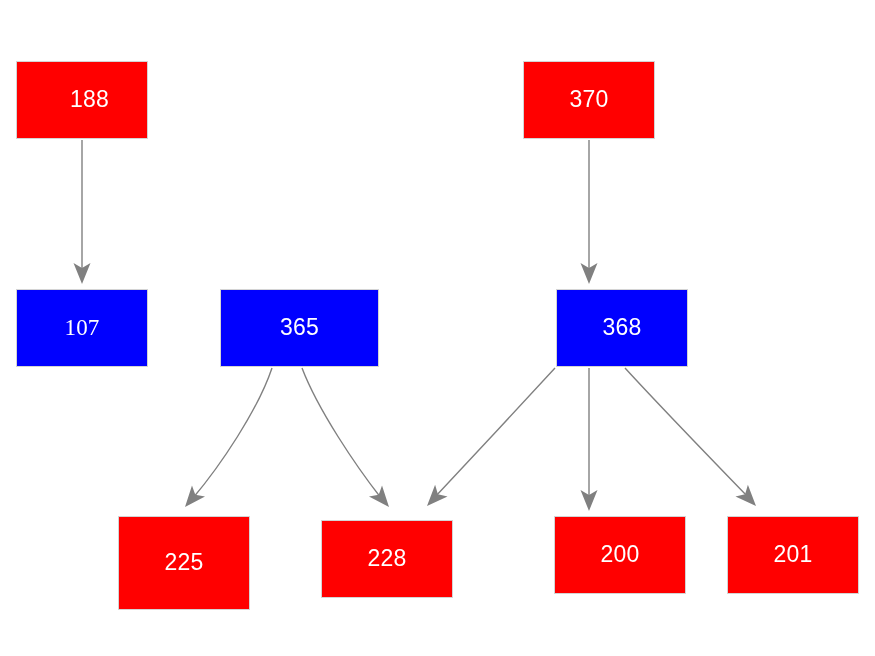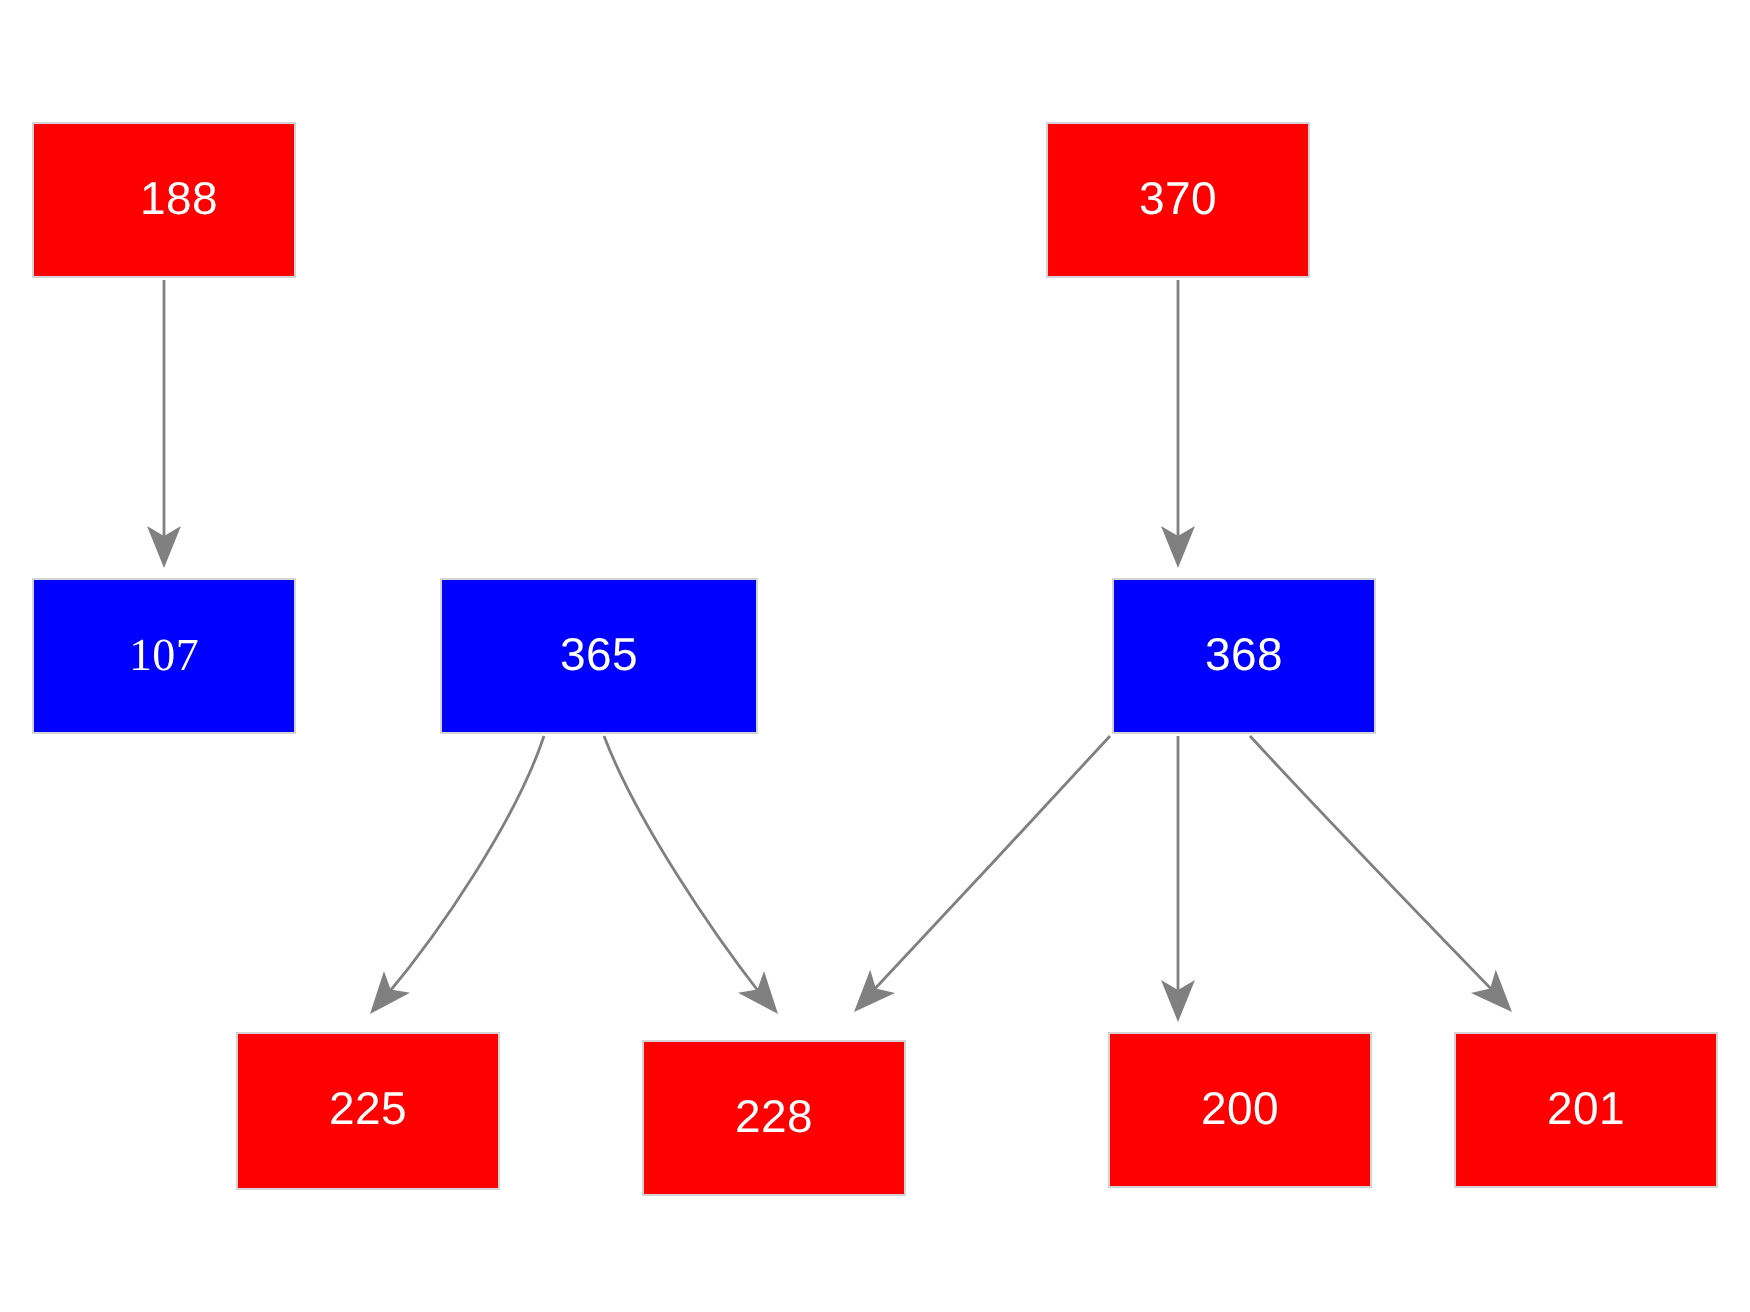--- a/index.html
+++ b/index.html
@@ -90,21 +90,21 @@
       </div>
       <div class="node" style="left: 16px; top: 289px; width: 132px; height: 78px; background: rgb(0, 0, 255); border-color: rgb(212, 212, 212); color: rgb(255, 255, 255); font-family: Liberation Serif, serif;">
         <span class="node-label">107</span>
       </div>
       <div class="node" style="left: 220px; top: 289px; width: 159px; height: 78px; background: rgb(0, 0, 255); border-color: rgb(212, 212, 212); color: rgb(255, 255, 255);">
         <span class="node-label">365</span>
       </div>
       <div class="node" style="left: 523px; top: 289px; width: 132px; height: 78px; background: rgb(0, 0, 255); border-color: rgb(212, 212, 212); color: rgb(255, 255, 255); margin-left: 33px;">
         <span class="node-label">368</span>
       </div>
-      <div class="node" style="left: 118px; top: 516px; width: 132px; height: 79px; background: rgb(255, 0, 0); border-color: rgb(212, 212, 212); color: rgb(255, 255, 255);">
+      <div class="node" style="left: 118px; top: 516px; width: 132px; height: 94px; background: rgb(255, 0, 0); border-color: rgb(212, 212, 212); color: rgb(255, 255, 255);">
         <span class="node-label">225</span>
       </div>
       <div class="node" style="left: 321px; top: 520px; width: 132px; height: 78px; background: rgb(255, 0, 0); border-color: rgb(212, 212, 212); color: rgb(255, 255, 255);">
         <span class="node-label">228</span>
       </div>
       <div class="node" style="left: 554px; top: 516px; width: 132px; height: 78px; background: rgb(255, 0, 0); border-color: rgb(212, 212, 212); color: rgb(255, 255, 255);">
         <span class="node-label">200</span>
       </div>
       <div class="node" style="left: 727px; top: 516px; width: 132px; height: 78px; background: rgb(255, 0, 0); border-color: rgb(212, 212, 212); color: rgb(255, 255, 255);">
         <span class="node-label">201</span>

